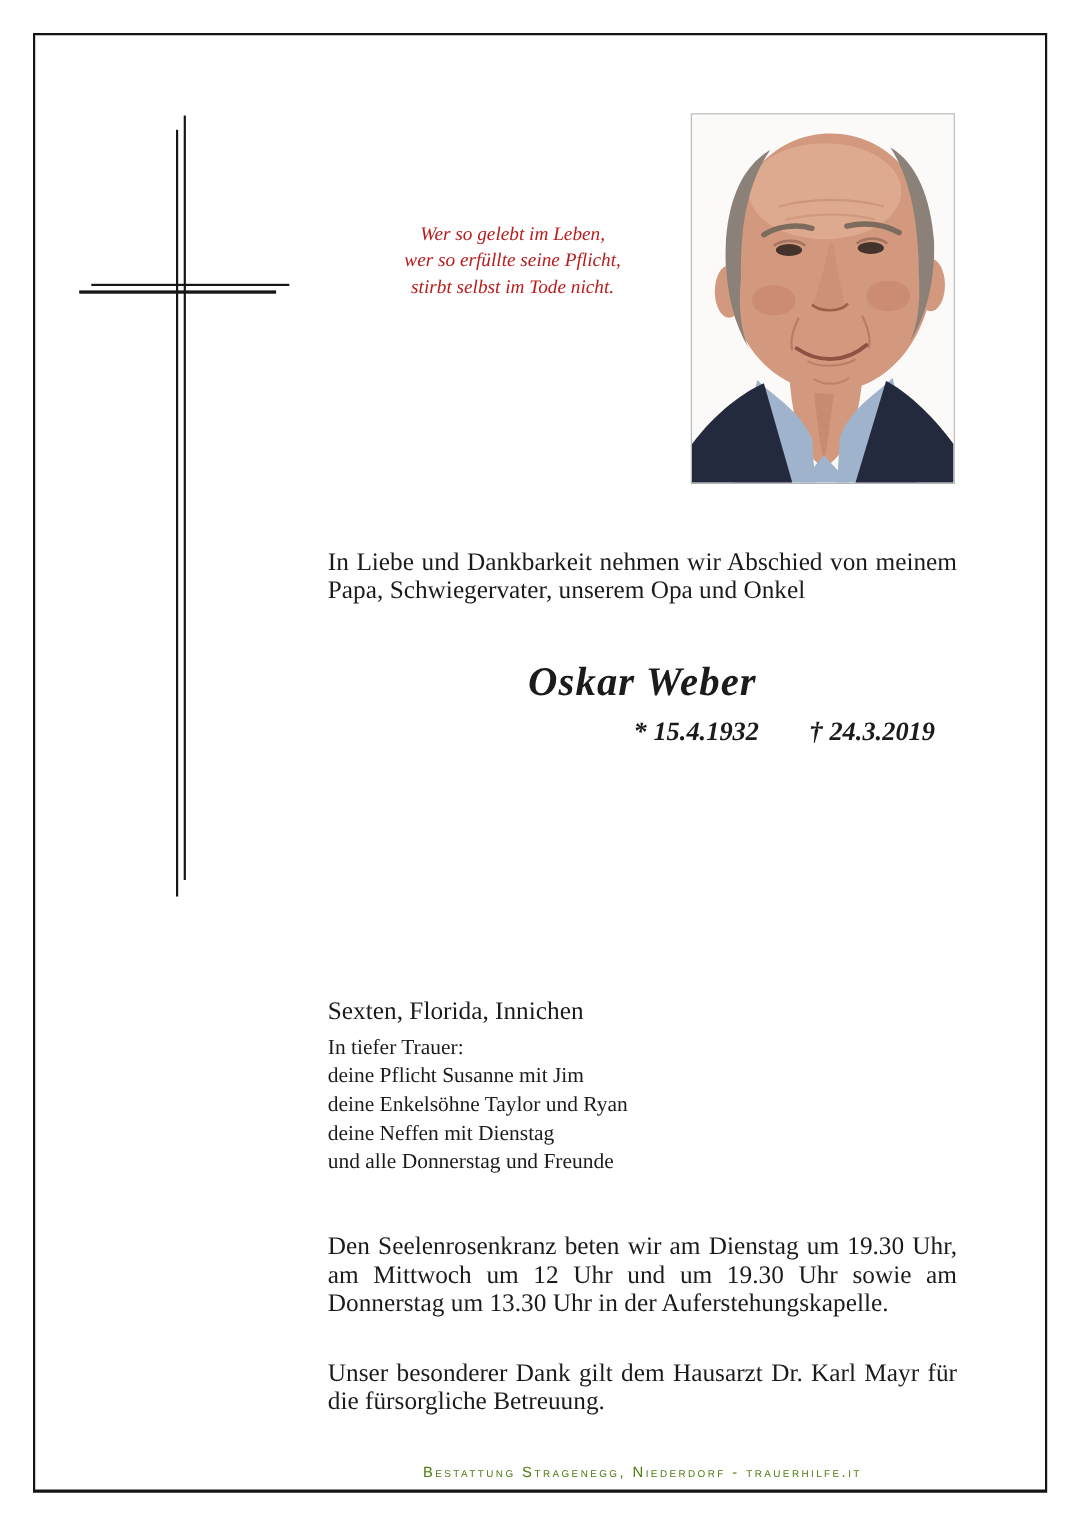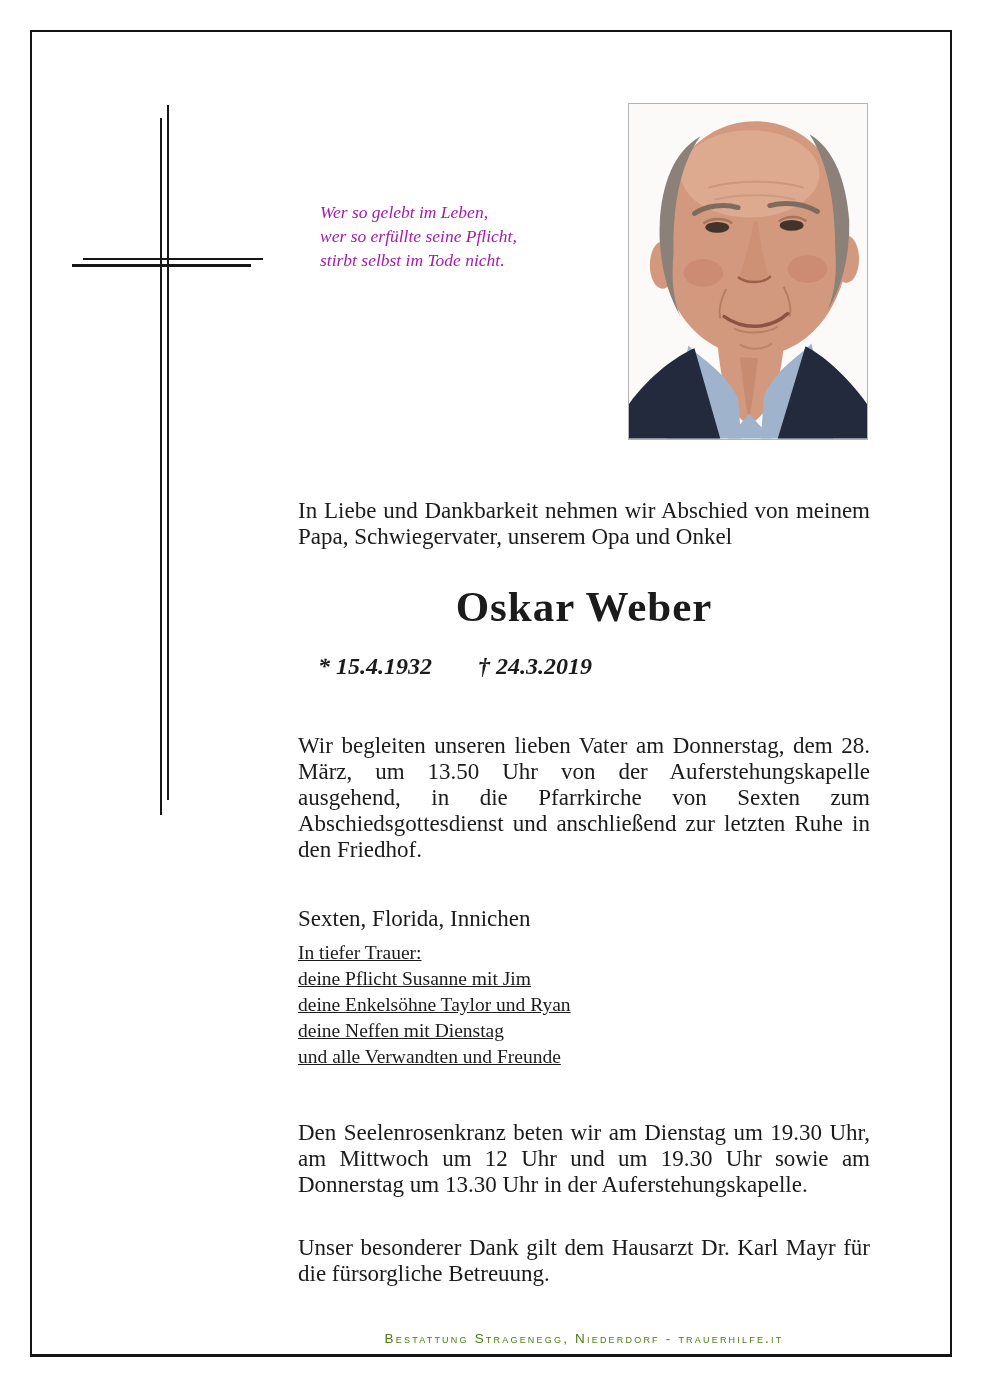--- a/index.html
+++ b/index.html
@@ -26,22 +26,22 @@
   .cross-v2 { left: 160px; top: 118px; width: 2px; height: 697px; }
   .cross-h1 { left: 83px;  top: 258px; width: 180px; height: 2px; }
   .cross-h2 { left: 72px;  top: 264px; width: 179px; height: 3px; }
 
   .verse {
     position: absolute;
     left: 320px; top: 201px; width: 292px;
     font-style: italic;
     font-size: 17.5px;
     line-height: 23.8px;
-    text-align: left;
-    color: #a21caf;
+    text-align: center;
+    color: #b91c1c;
   }
 
   .photo {
     position: absolute;
     left: 628px; top: 103px;
     width: 240px; height: 337px;
     border: 1px solid #b3b3b3;
     box-sizing: border-box;
     background: #fbfaf8;
     overflow: hidden;
@@ -53,39 +53,40 @@
   .para {
     margin: 0;
     font-size: 23px;
     line-height: 26px;
     text-align: justify;
   }
   .plain { text-align: left; }
 
   .name {
     margin: 0;
-    top: 582px;
-    font-size: 43px;
+    top: 596px;
+    font-size: 37px;
     line-height: 50px;
     font-weight: bold;
+    font-style: italic;
     text-align: center;
     letter-spacing: 1px;
   }
   .dates {
     top: 650px;
     font-size: 24px;
     line-height: 32px;
     font-weight: bold;
     font-style: italic;
-    text-align: left;
+    text-align: right;
   }
   .dates span { display: inline-block; margin: 0 20px; }
 
   .mourners { font-size: 19.5px; line-height: 26px; }
-  .mourners div { white-space: nowrap; text-decoration: underline; }
+  .mourners div { white-space: nowrap; }
 
   .footer {
     top: 1331px;
     font-family: "Liberation Sans", sans-serif;
     font-variant: small-caps;
     font-size: 13.5px;
     letter-spacing: 2.2px;
     color: #4d7c0f;
     text-align: center;
   }
@@ -163,30 +164,29 @@
 
   <p class="para col" style="top:498px;">In Liebe und Dankbarkeit nehmen wir Abschied von meinem Papa, Schwiegervater, unserem Opa und Onkel</p>
 
   <h1 class="name col">Oskar Weber</h1>
 
   <div class="dates col">
     <span>* 15.4.1932</span>
     <span>† 24.3.2019</span>
   </div>
 
-  <p class="para col" style="top:733px;">Wir begleiten unseren lieben Vater am Donnerstag, dem 28. März, um 13.50 Uhr von der Auferstehungskapelle ausgehend, in die Pfarrkirche von Sexten zum Abschiedsgottesdienst und anschließend zur letzten Ruhe in den Friedhof.</p>
 
   <p class="para plain col" style="top:906px;">Sexten, Florida, Innichen</p>
 
   <div class="mourners col" style="position:absolute; top:940px;">
     <div>In tiefer Trauer:</div>
     <div>deine Pflicht Susanne mit Jim</div>
     <div>deine Enkelsöhne Taylor und Ryan</div>
     <div>deine Neffen mit Dienstag</div>
-    <div>und alle Verwandten und Freunde</div>
+    <div>und alle Donnerstag und Freunde</div>
   </div>
 
   <p class="para col" style="top:1120px;">Den Seelenrosenkranz beten wir am Dienstag um 19.30 Uhr, am Mittwoch um 12 Uhr und um 19.30 Uhr sowie am Donnerstag um 13.30 Uhr in der Auferstehungskapelle.</p>
 
   <p class="para col" style="top:1235px;">Unser besonderer Dank gilt dem Hausarzt Dr. Karl Mayr für die fürsorgliche Betreuung.</p>
 
   <div class="footer col" style="position:absolute;">Bestattung Stragenegg, Niederdorf - trauerhilfe.it</div>
 
 </div>
 

